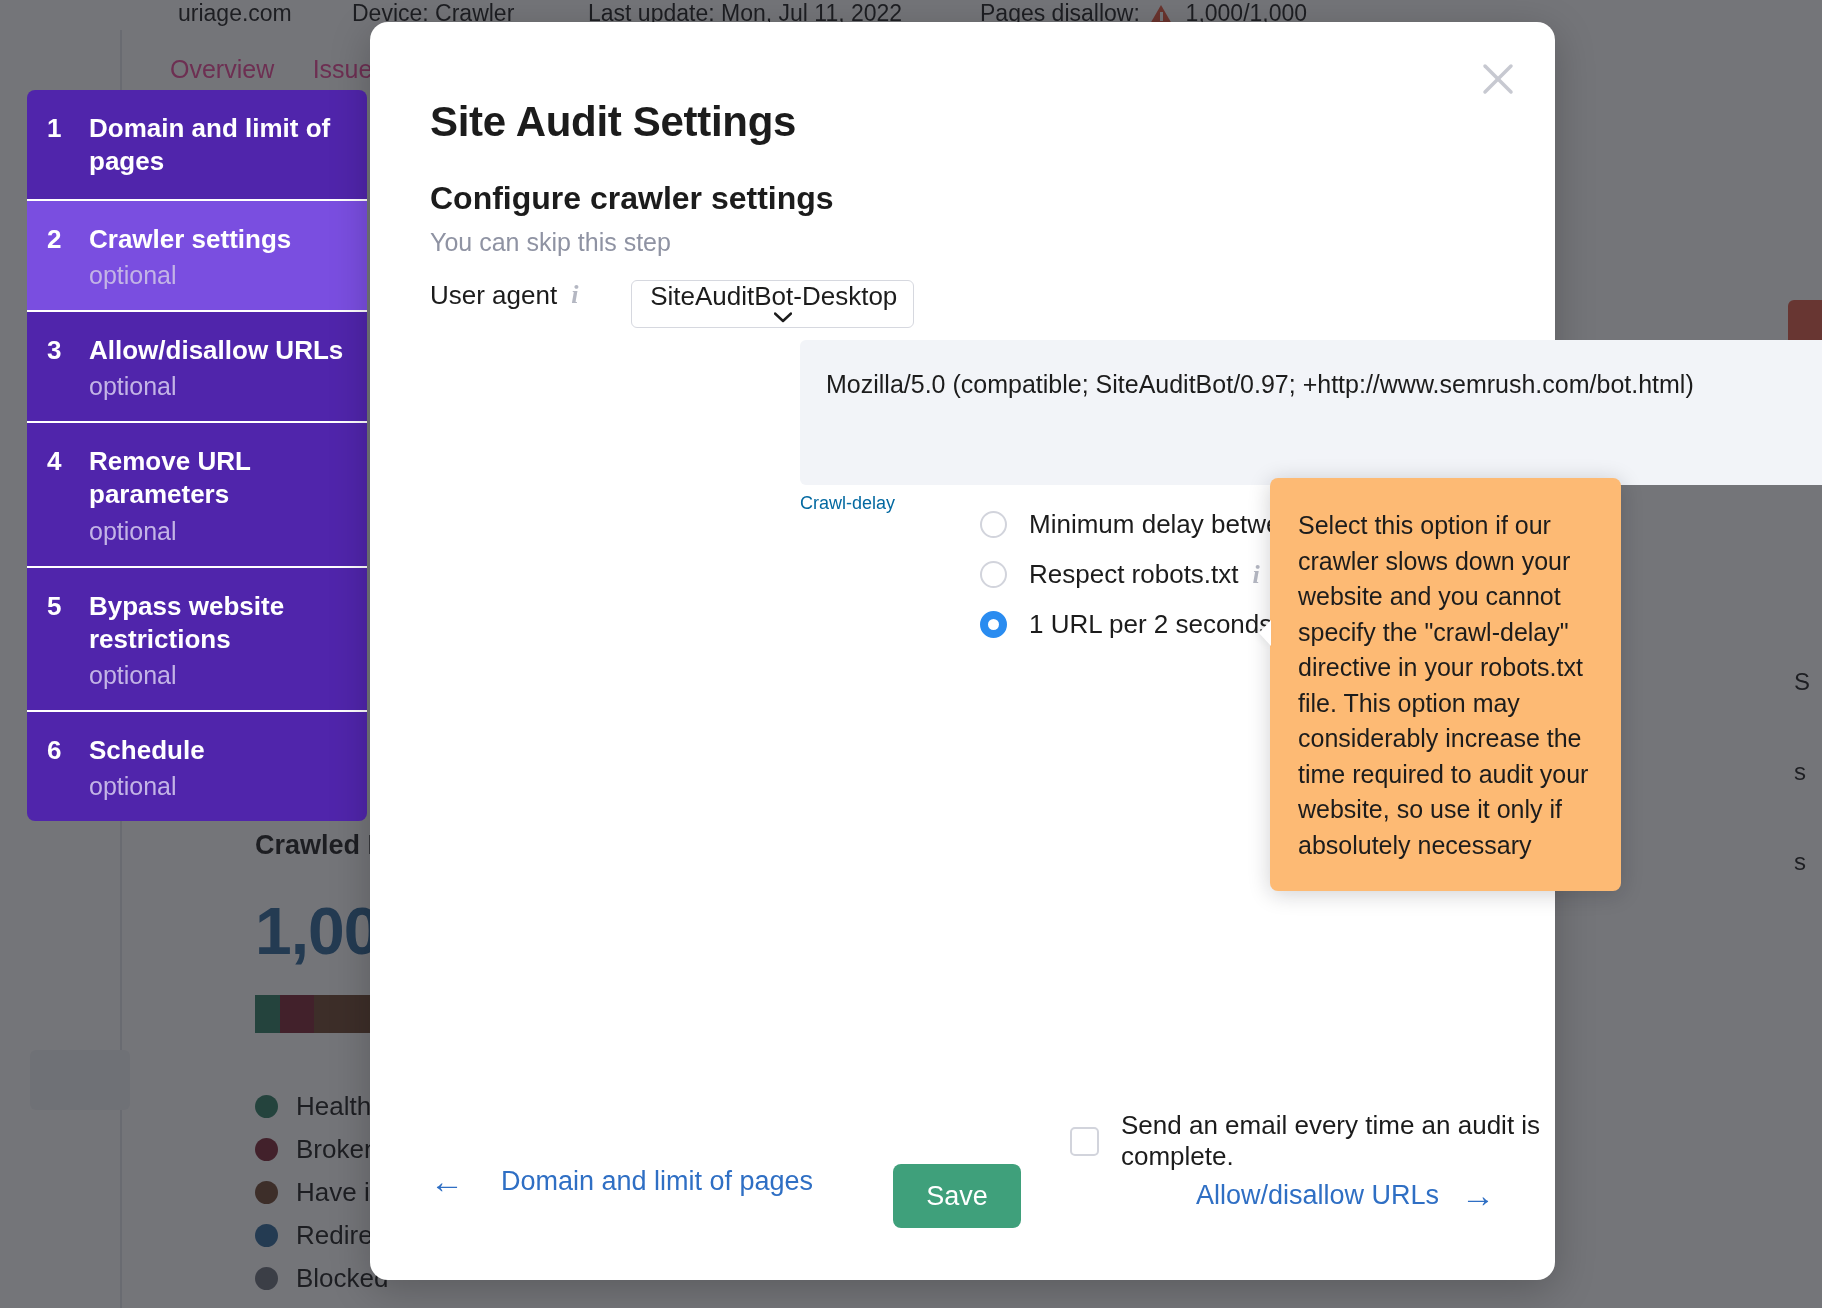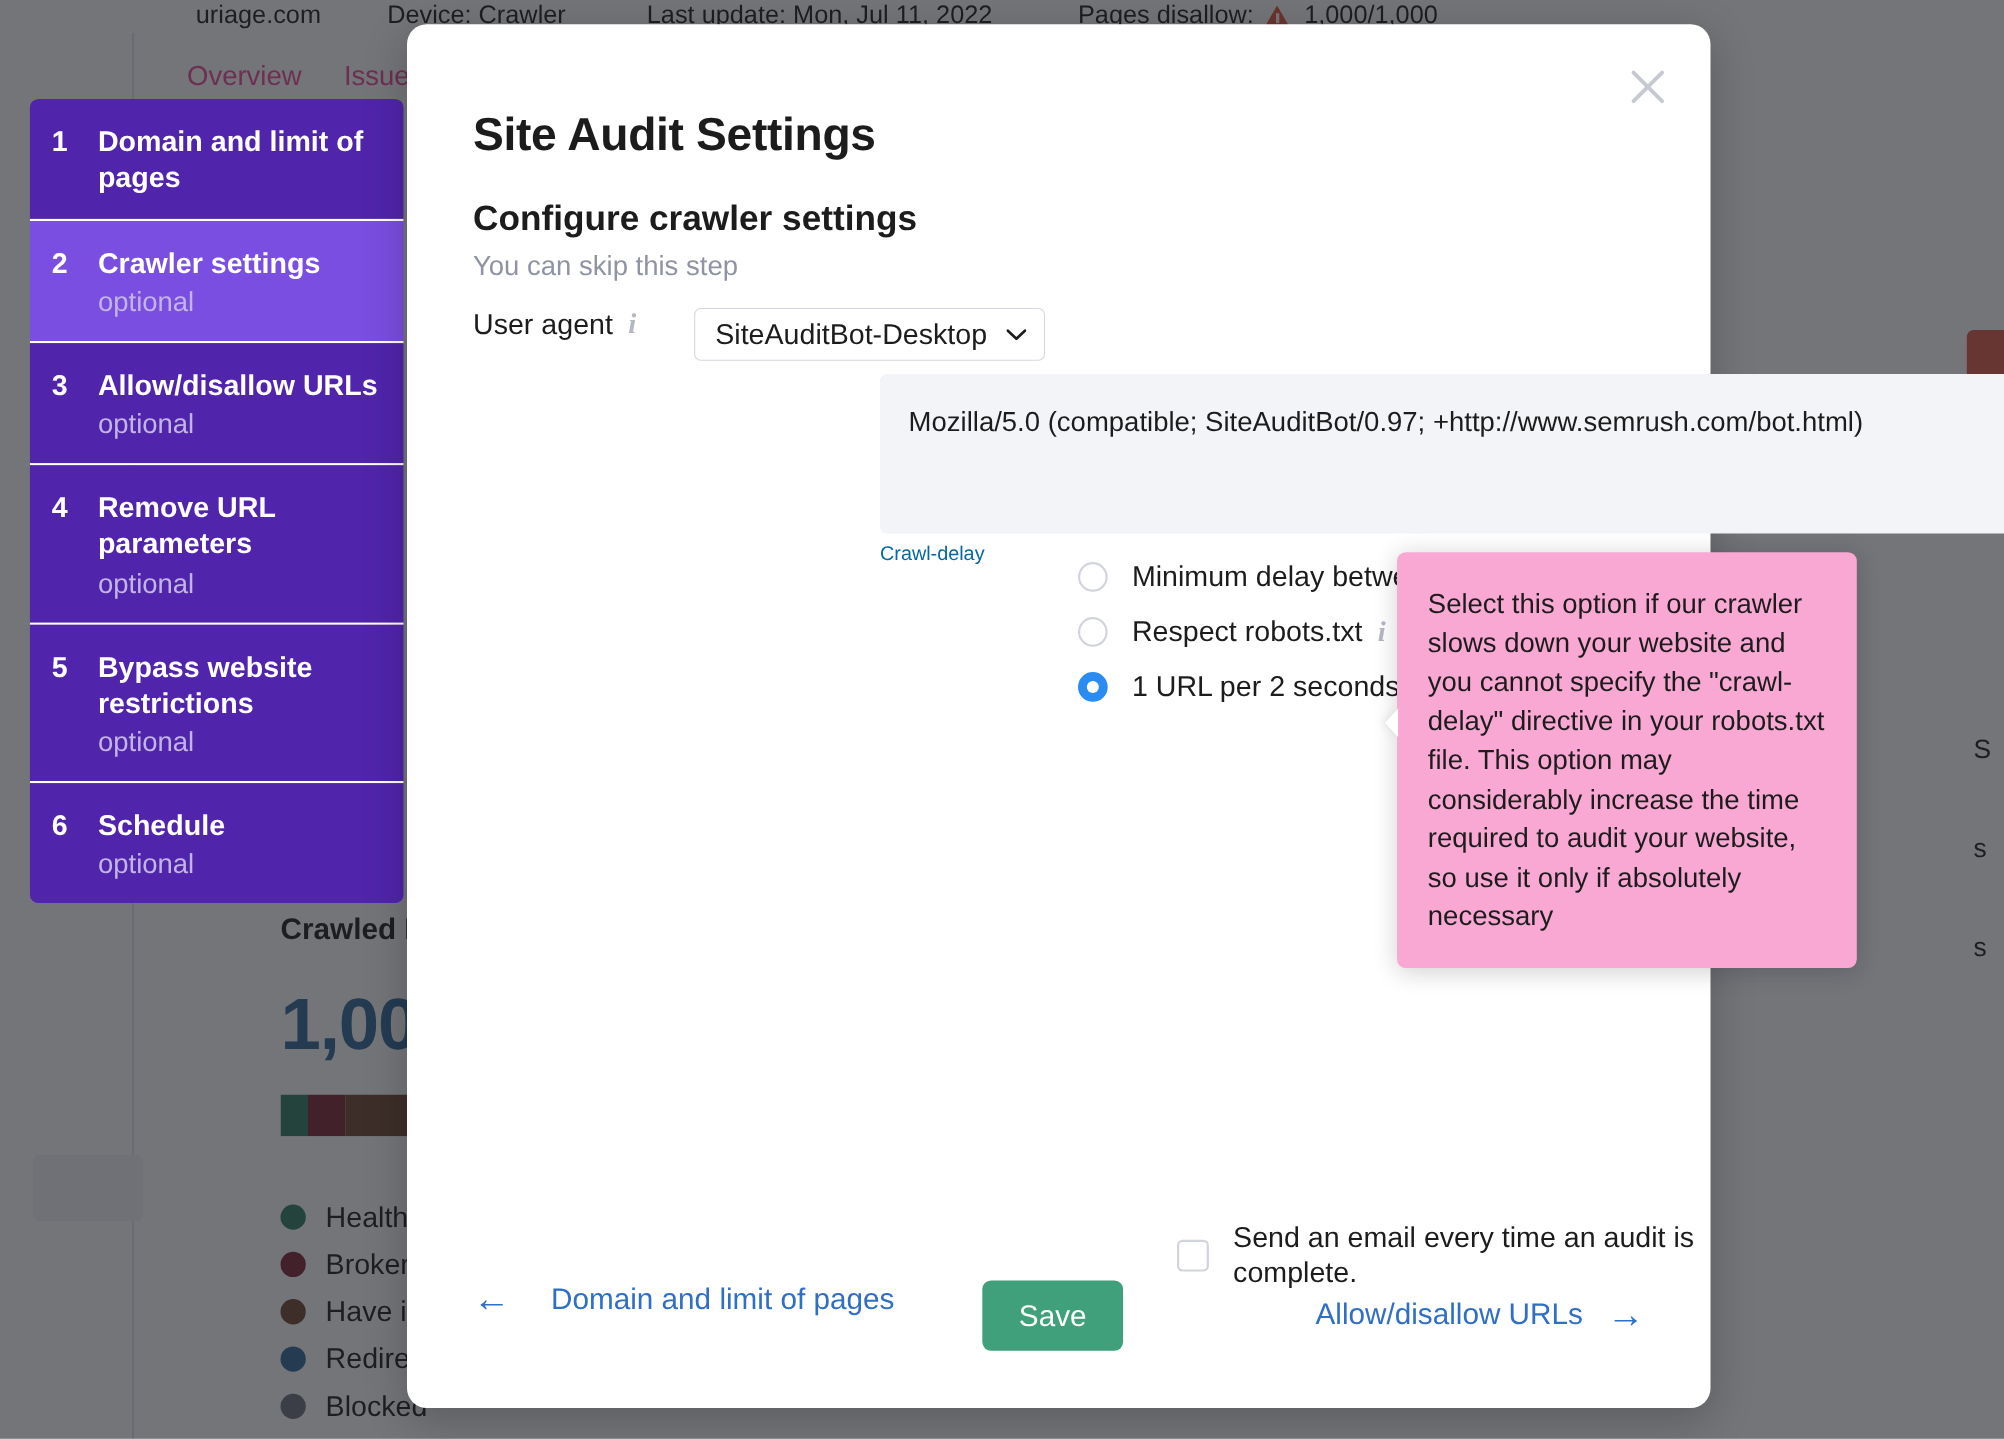--- a/index.html
+++ b/index.html
@@ -180,21 +180,21 @@
   .info-i {
     display: inline-block; width: 18px; margin-left: 14px;
     font-family: "Liberation Serif", serif;
     font-style: italic; font-weight: bold;
     font-size: 26px; color: #b4b7c2; cursor: pointer;
   }
   #ua-select {
     margin-left: 42px;
     height: 48px; padding: 0 16px 0 18px;
     border: 1px solid #d6d8df; border-radius: 6px; background: #ffffff;
-    display: flex; align-items: center; cursor: pointer;
+    display: flex; align-items: center; cursor: pointer; flex-direction: column;
   }
   #ua-select-value { font-size: 26px; color: #1c1c1c; }
   .chev {
     margin-left: 18px; width: 18px; height: 11px;
   }
 
   #ua-string-box {
     position: absolute; left: 430px; top: 318px;
     width: 1055px; height: 145px;
     background: #f2f4f8; border-radius: 6px;
@@ -224,23 +224,23 @@
   }
   .radio.checked { border-color: #2a8cf0; background: #2a8cf0; }
   .radio.checked::after {
     content: ""; width: 11px; height: 11px; border-radius: 50%;
     background: #ffffff;
   }
   .radio-label { font-size: 26px; color: #1c1c1c; white-space: nowrap; }
 
   
   #tooltip {
-    position: absolute; left: 900px; top: 480px;
-    width: 418px;
-    background: #f9a8d4; border-radius: 8px;
+    position: absolute; left: 900px; top: 456px;
+    width: 351px;
+    background: #fdba74; border-radius: 8px;
     box-shadow: 0 3px 22px rgba(20,22,30,0.20);
     padding: 30px 28px 28px 28px;
     z-index: 40;
   }
   #tooltip-text {
     font-size: 25px; color: #1c1c1c; line-height: 1.42;
   }
   #tooltip-arrow {
     position: absolute; left: -11px; top: 142px;
     width: 0; height: 0;

